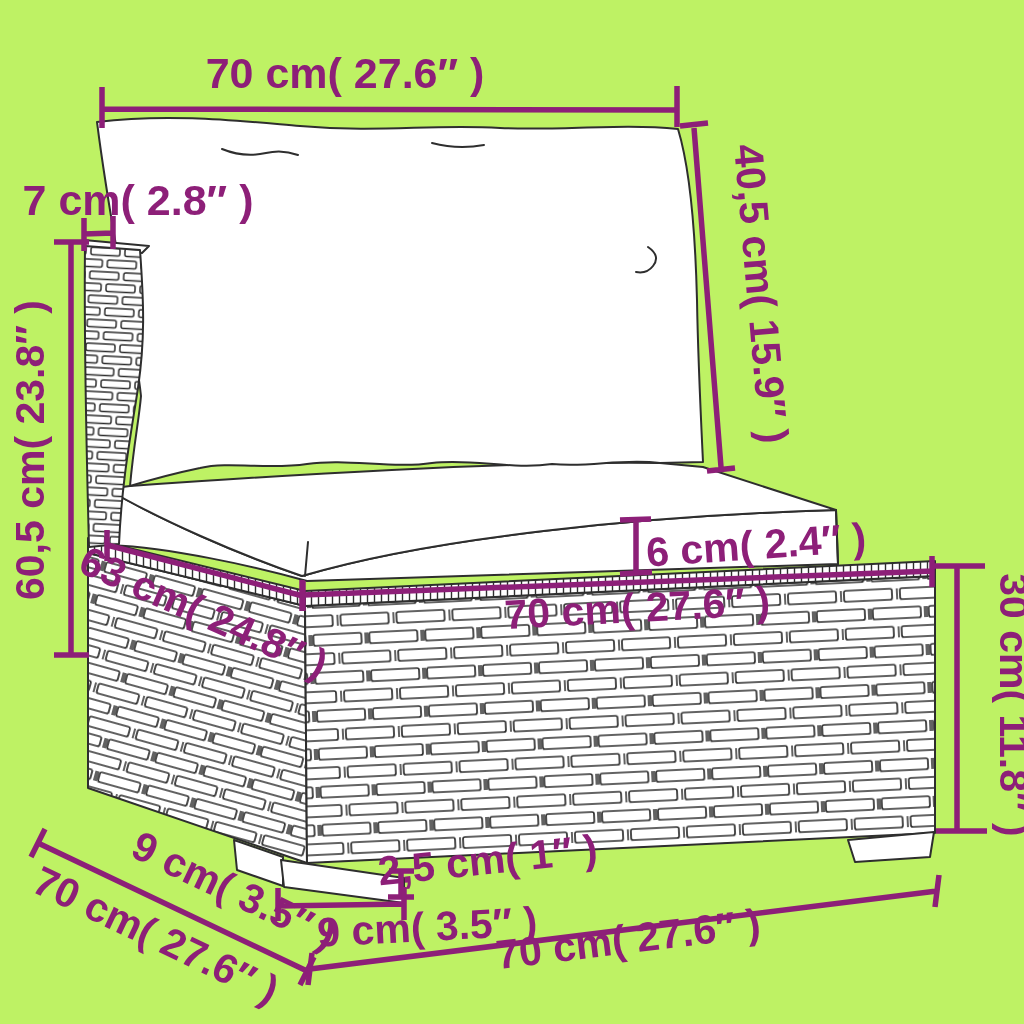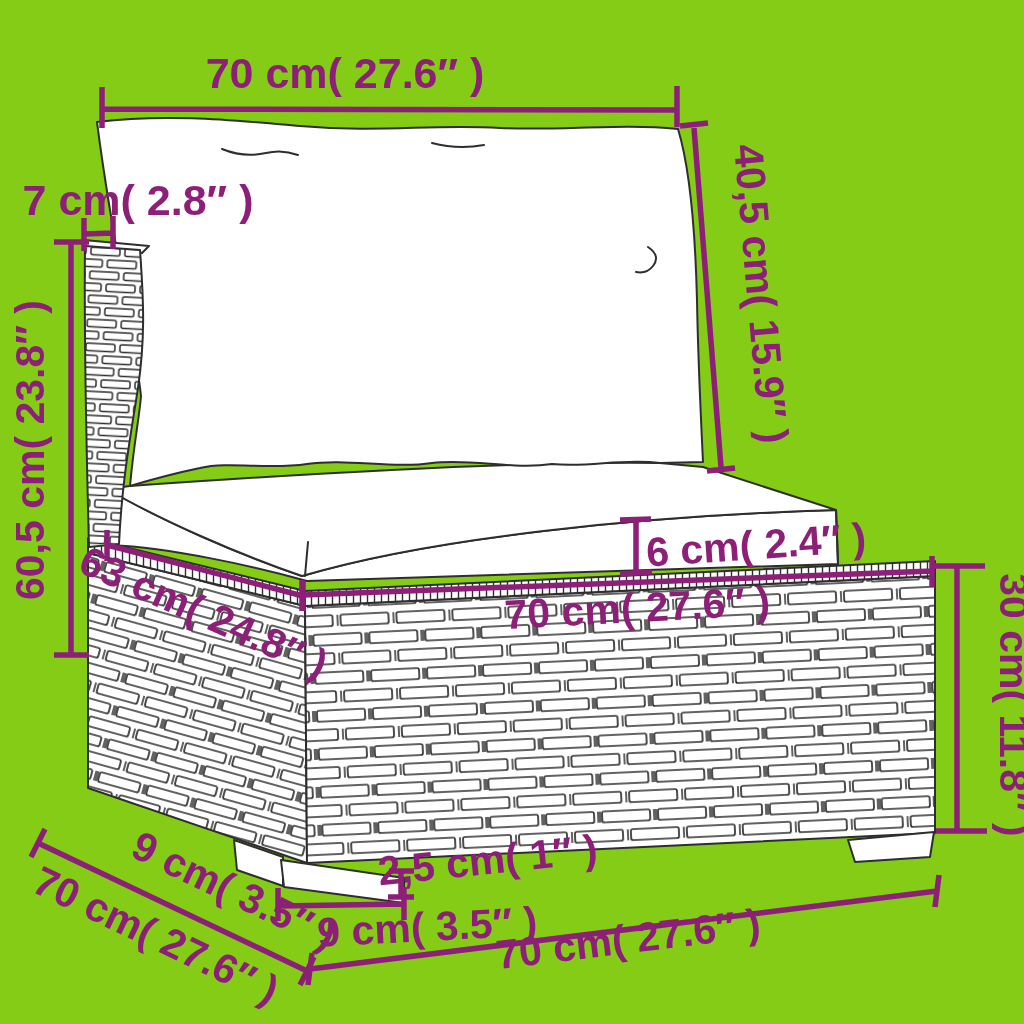--- a/index.html
+++ b/index.html
@@ -1,16 +1,16 @@
 <!DOCTYPE html>
 <html><head>
 <meta charset="utf-8">
 <style>
   html,body{margin:0;padding:0;background:#ffffff;}
-  .stage{width:1024px;height:1024px;position:relative;background:#84cc16;overflow:hidden;}
+  .stage{width:1024px;height:1024px;position:relative;background:#bef264;overflow:hidden;}
   svg{display:block;}
   text{font-family:"Liberation Sans","DejaVu Sans",sans-serif;font-weight:bold;}
   .dimtxt{font-size:41px;}
   .dimtxt-lg{font-size:43px;}
 </style>
 </head>
 <body>
 
 <div class="stage">
 <svg width="1024" height="1024" viewBox="0 0 1024 1024">

